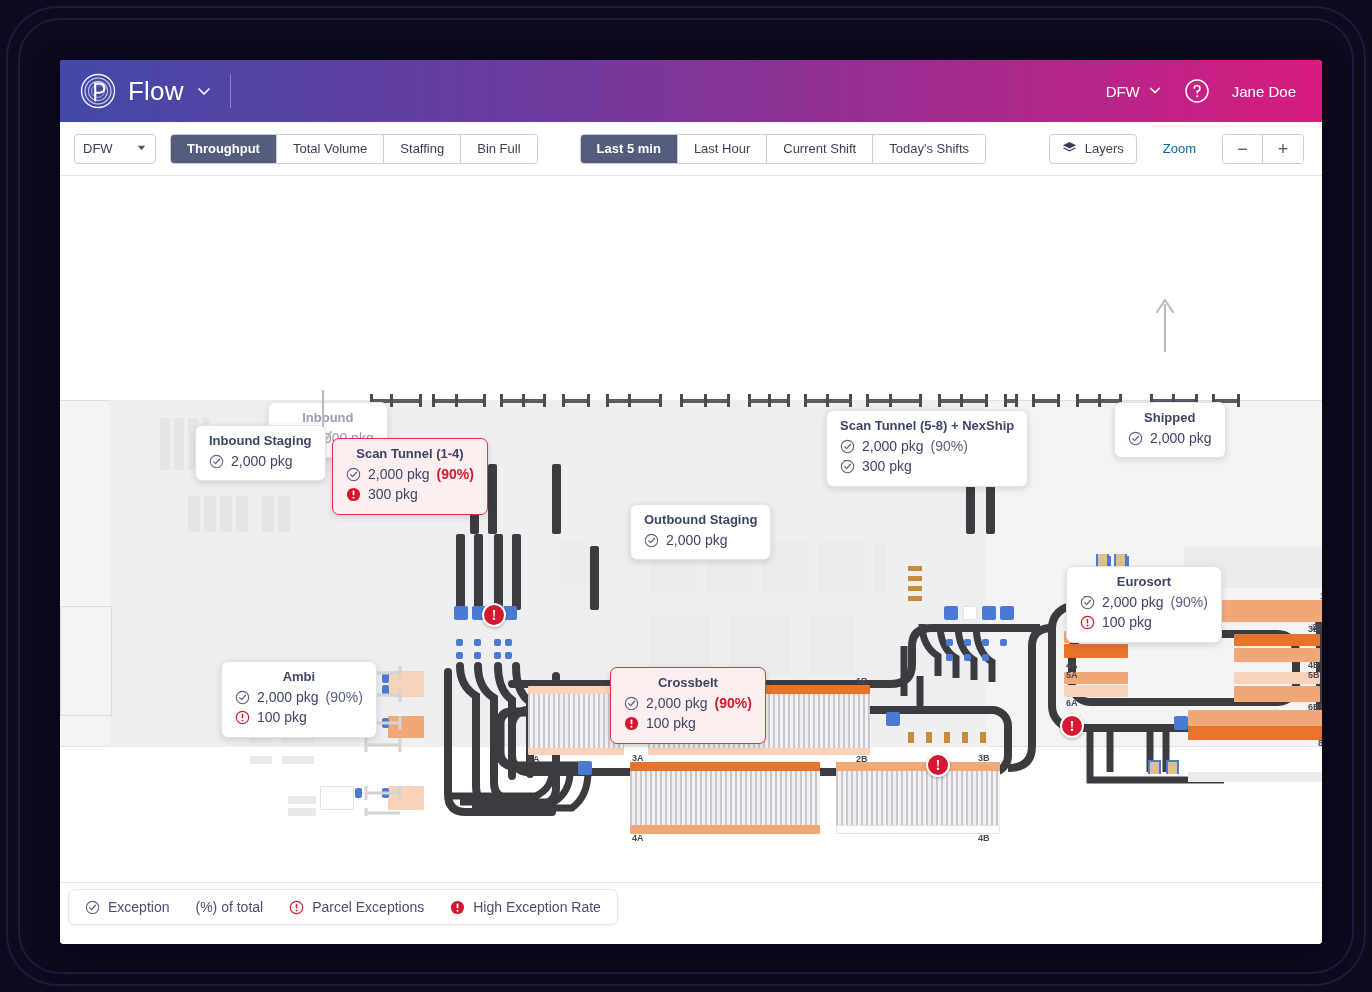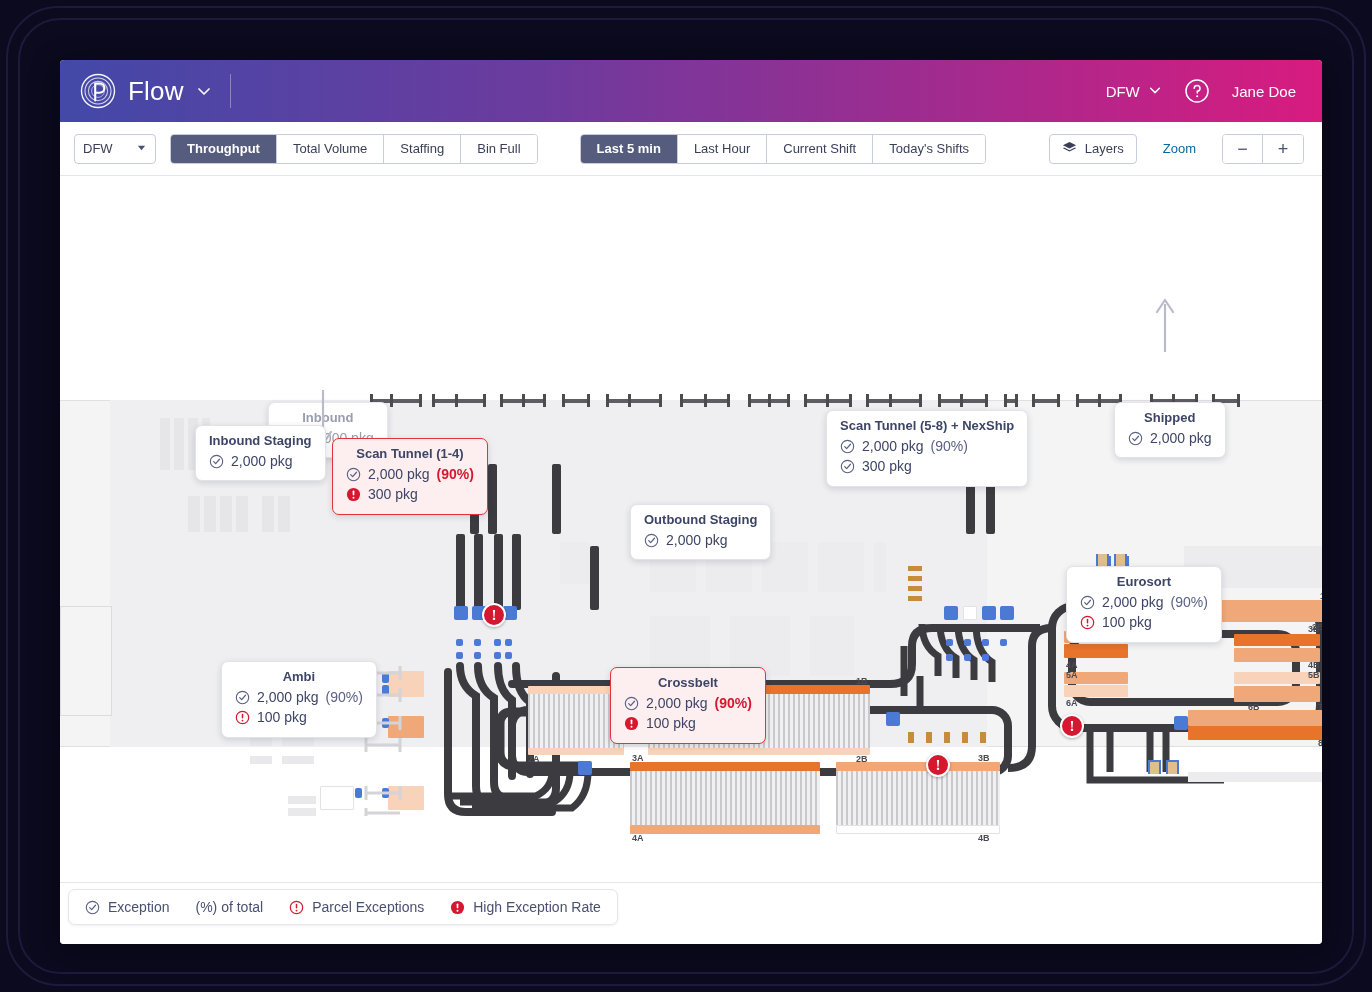--- a/index.html
+++ b/index.html
@@ -593,21 +593,21 @@
       <div class="lane-label" style="left:1248px;top:448px">3B</div>
 
       <div class="belt o2" style="left:1004px;top:496px;width:64px;height:12px"></div>
       <div class="belt o3" style="left:1004px;top:509px;width:64px;height:12px"></div>
       <div class="lane-label" style="left:1006px;top:484px">4A</div>
       <div class="lane-label" style="left:1006px;top:494px">5A</div>
       <div class="belt o3" style="left:1174px;top:496px;width:86px;height:12px"></div>
       <div class="belt o2" style="left:1174px;top:510px;width:86px;height:16px"></div>
       <div class="lane-label" style="left:1248px;top:484px">4B</div>
       <div class="lane-label" style="left:1248px;top:494px">5B</div>
-      <div class="lane-label" style="left:1188px;top:526px">6B</div>
+      <div class="lane-label" style="left:1248px;top:526px">6B</div>
 
       <div class="lane-label" style="left:1006px;top:522px">6A</div>
 
       <div class="belt o2" style="left:1128px;top:534px;width:148px;height:16px"></div>
       <div class="belt o1" style="left:1128px;top:550px;width:148px;height:14px"></div>
       <div class="lane-label" style="left:1258px;top:526px">7B</div>
       <div class="lane-label" style="left:1258px;top:562px">8B</div>
 
       <div class="bluesq" style="left:1082px;top:429px"></div>
       <div class="bluesq" style="left:1114px;top:540px"></div>

